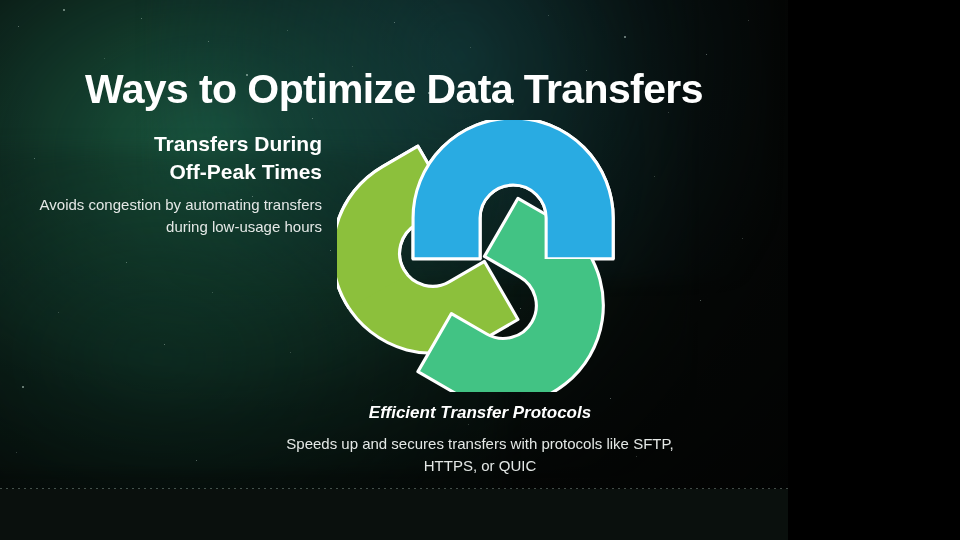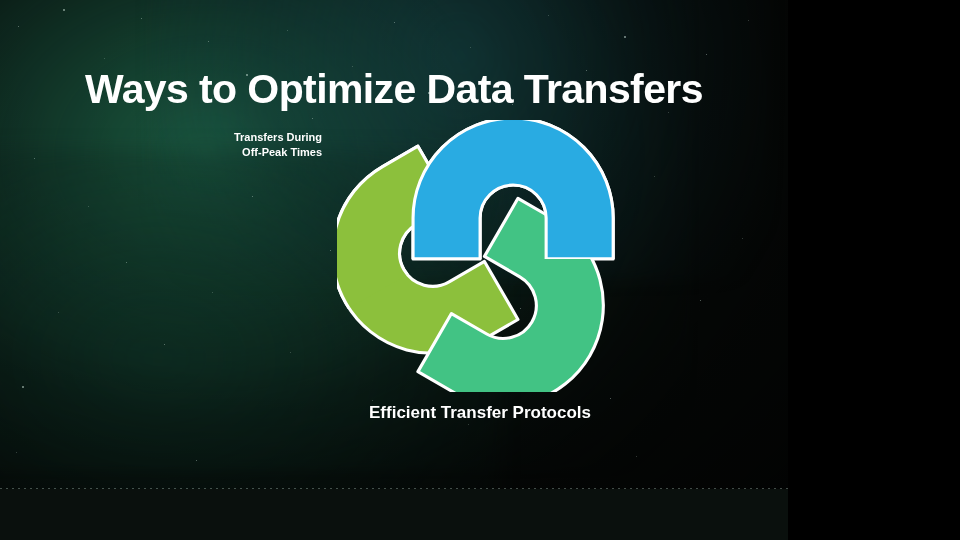--- a/index.html
+++ b/index.html
@@ -102,21 +102,21 @@
     font-weight: bold;
     letter-spacing: -0.6px;
     line-height: 1.1;
   }
 
   
   .block { position: absolute; }
   .block .heading {
     color: #ffffff;
     font-weight: bold;
-    font-size: 11px;
+    font-size: 21px;
     line-height: 1.32;
     margin: 0 0 9px 0;
   }
   .block .body {
     color: #E4E8E6;
     font-size: 15px;
     line-height: 1.45;
     margin: 0;
     font-weight: normal;
   }
@@ -252,27 +252,29 @@
     <i style="left:196px; top:460px;"></i>
     <i class="d" style="left:636px; top:456px;"></i>
     <i style="left:860px; top:448px;"></i>
   </div>
 
   <h1 class="title">Ways to Optimize Data Transfers</h1>
 
   <div class="block" id="block-left">
     <p class="heading" style="white-space: pre-line;">Transfers During
 Off-Peak Times</p>
+    <p class="body">Avoids congestion by automating transfers during low-usage hours</p>
   </div>
 
   <div class="block" id="block-right">
   </div>
 
   <div class="block" id="block-bottom">
-    <p class="heading" style="white-space: pre-line;">Efficient Transfer Protocols</p>
+    <p class="heading" style="white-space: pre-line; font-style: italic;">Efficient Transfer Protocols</p>
+    <p class="body">Speeds up and secures transfers with protocols like SFTP, HTTPS, or QUIC</p>
   </div>
 
   <div id="graphic">
     <svg viewBox="0 0 300 280" xmlns="http://www.w3.org/2000/svg">
       <defs>
 
         <path id="hook" d="M 150 9
                  L 150 78
                  L 108 78
                  A 34 34 0 1 0 108 146

